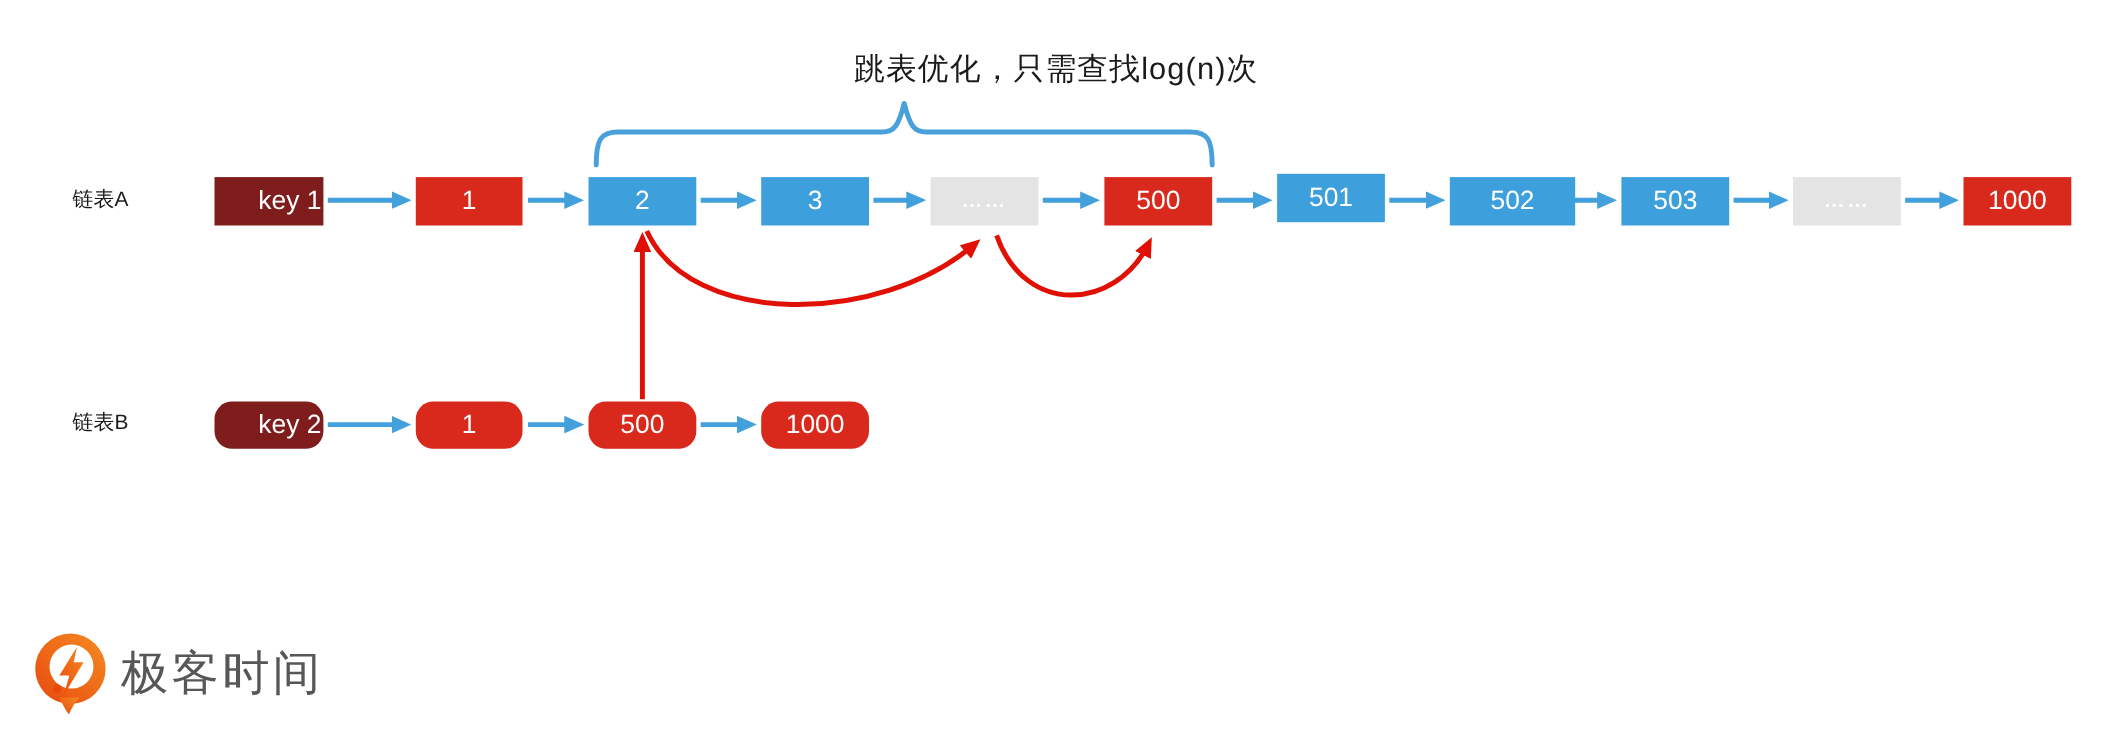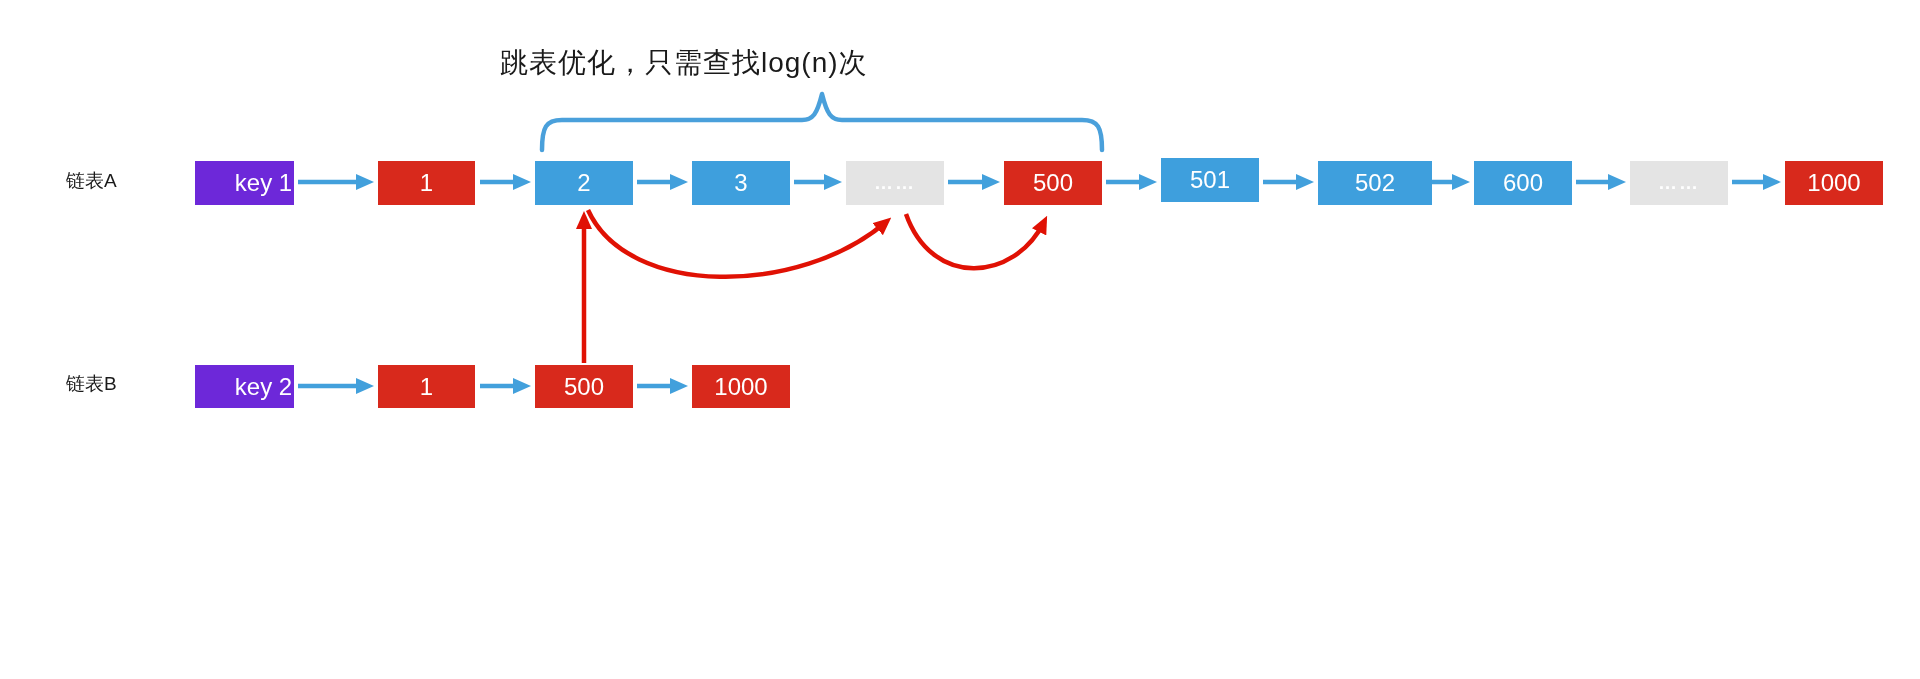--- a/index.html
+++ b/index.html
@@ -9,21 +9,21 @@
     width: 1920px;
     height: 679px;
     background: #ffffff;
     overflow: hidden;
     font-family: "Liberation Sans", "DejaVu Sans", sans-serif;
   }
   .title {
     position: absolute;
     left: 500px; top: 44px;
     width: 644px;
-    text-align: left;
+    text-align: right;
     font-size: 28px;
     color: #1a1a1a;
     letter-spacing: 1px;
   }
   .overlay {
     position: absolute;
     left: 0; top: 0;
     width: 1920px; height: 679px;
     pointer-events: none;
   }
@@ -36,25 +36,25 @@
   }
   .node {
     position: absolute;
     height: 44px;
     display: flex;
     align-items: center;
     justify-content: center;
     font-size: 24px;
     color: #ffffff;
   }
-  .node.yellow { background: #6d28d9; padding-left: 38px; }
+  .node.yellow { background: #7f1d1d; padding-left: 38px; }
   .node.red    { background: #d8291c; }
   .node.blue   { background: #3e9fdd; }
   .node.gray   { background: #e4e4e4; color:#ffffff; font-size: 19px; letter-spacing: 2px; font-weight: bold; }
-  .rowB { height: 43px; }
+  .rowB { height: 43px; border-radius: 16px; }
   .logo {
     position: absolute;
     left: 30px; top: 574px;
     display: flex;
     align-items: center;
     gap: 12px;
   }
   .logo-text {
     font-size: 43px;
     color: #57575a;
@@ -104,23 +104,39 @@
   <div class="row-label" style="top:371px">链表B</div>
 
   <div class="node yellow" style="left:195px; top:161px; width:99px">key 1</div>
   <div class="node red" style="left:378px; top:161px; width:97px">1</div>
   <div class="node blue" style="left:535px; top:161px; width:98px">2</div>
   <div class="node blue" style="left:692px; top:161px; width:98px">3</div>
   <div class="node gray" style="left:846px; top:161px; width:98px">……</div>
   <div class="node red" style="left:1004px; top:161px; width:98px">500</div>
   <div class="node blue" style="left:1161px; top:158px; width:98px">501</div>
   <div class="node blue" style="left:1318px; top:161px; width:114px">502</div>
-  <div class="node blue" style="left:1474px; top:161px; width:98px">600</div>
+  <div class="node blue" style="left:1474px; top:161px; width:98px">503</div>
   <div class="node gray" style="left:1630px; top:161px; width:98px">……</div>
   <div class="node red" style="left:1785px; top:161px; width:98px">1000</div>
 
   <div class="node rowB yellow" style="left:195px; top:365px; width:99px">key 2</div>
   <div class="node rowB red" style="left:378px; top:365px; width:97px">1</div>
   <div class="node rowB red" style="left:535px; top:365px; width:98px">500</div>
   <div class="node rowB red" style="left:692px; top:365px; width:98px">1000</div>
 
+  <div class="logo">
+    <svg width="68" height="76" viewBox="0 0 68 76">
+      <defs>
+        <linearGradient id="og" x1="1" y1="0" x2="0" y2="1">
+          <stop offset="0" stop-color="#f58b21"></stop>
+          <stop offset="1" stop-color="#e8490f"></stop>
+        </linearGradient>
+      </defs>
+      <circle cx="34" cy="34" r="32" fill="url(#og)"></circle>
+      <path d="M24,60 Q31,75 33,75 Q36,67 42,60 Z" fill="url(#og)"></path>
+      <circle cx="35" cy="32" r="20" fill="#ffffff"></circle>
+      <path d="M40,14 L24,40 L33,40 L28,58 L46,28 L37,28 Z" fill="url(#og)"></path>
+      <circle cx="22" cy="52" r="4" fill="#e8490f"></circle>
+    </svg>
+    <span class="logo-text">极客时间</span>
+  </div>
 
 </div>
 
 </body></html>

